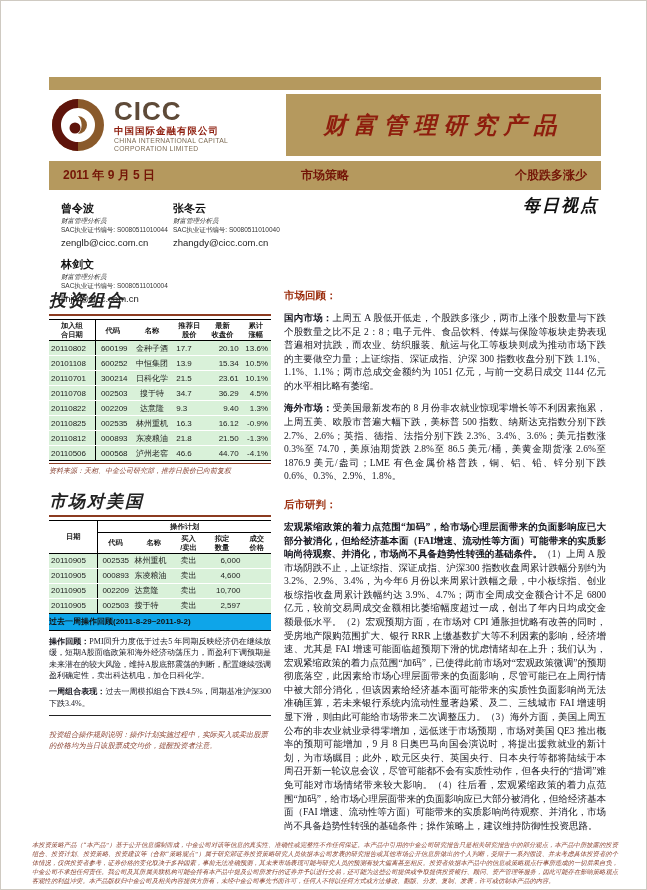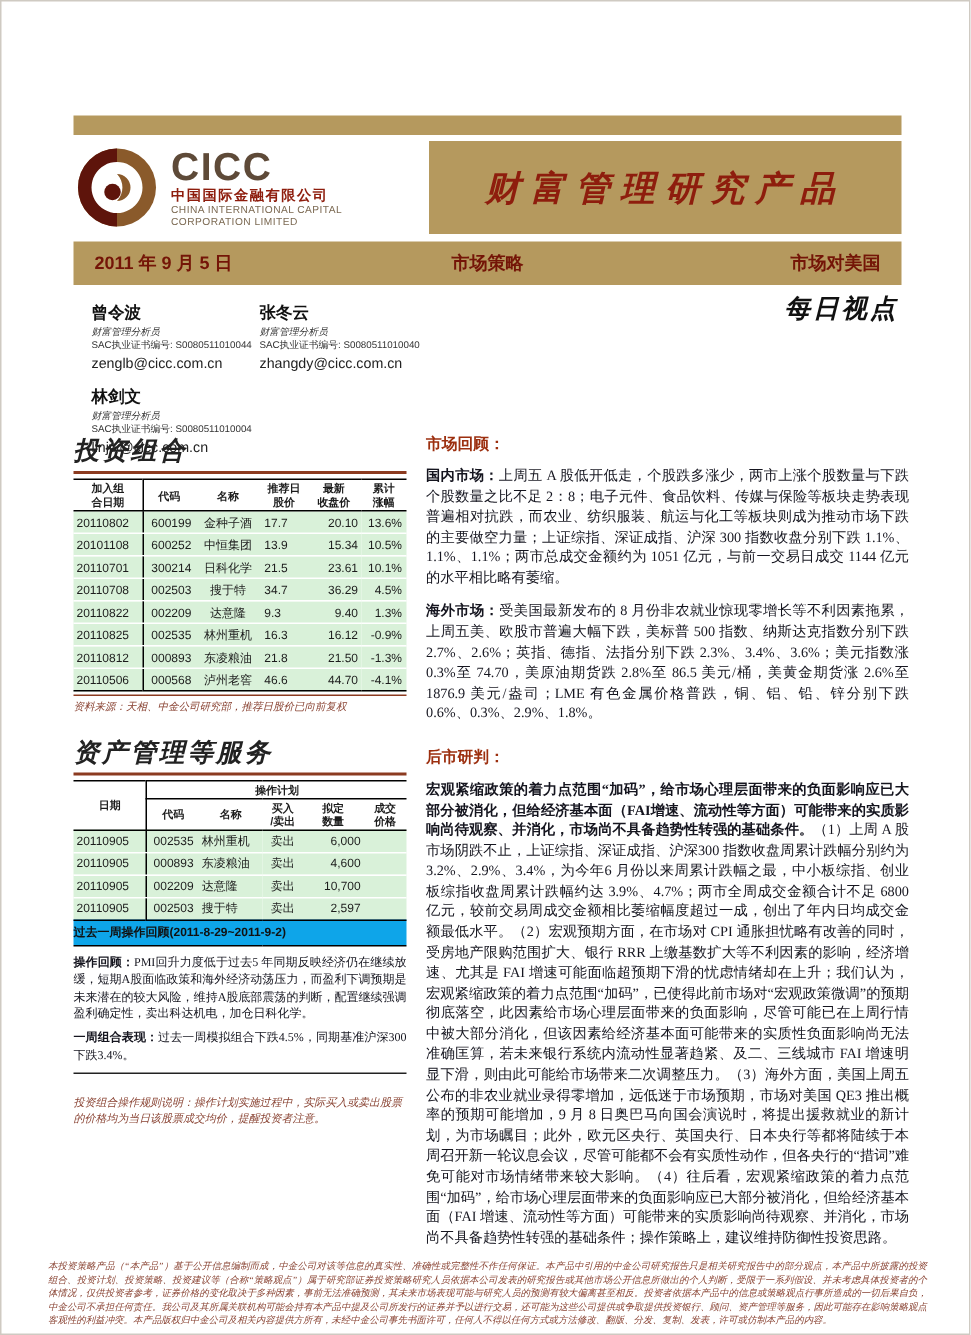--- a/index.html
+++ b/index.html
@@ -115,21 +115,21 @@
       </div>
     </div>
     <div class="brand-right">
       <span class="product-title">财富管理研究产品</span>
     </div>
   </div>
 
   <div class="date-bar">
     <span class="mid">市场策略</span>
     <span>2011 年 9 月 5 日</span>
-    <span>市场对美国</span>
+    <span>个股跌多涨少</span>
   </div>
 
   <div class="daily-title">每日视点</div>
 
   <div class="analysts">
     <div class="an-row">
       <div class="an-block">
         <div class="an-name">曾令波</div>
         <div class="an-role">财富管理分析员</div>
         <div class="an-sac">SAC执业证书编号: S0080511010044</div>
@@ -236,21 +236,21 @@
               <td>44.70</td>
               <td>-4.1%</td>
             </tr>
           </tbody>
       </table>
 
       <div class="src-note">资料来源：天相、中金公司研究部，推荐日股价已向前复权</div>
 
       <div class="gap12"></div>
 
-      <div class="sec-title">资产管理等服务</div>
+      <div class="sec-title">市场对美国</div>
 
       <table class="dtable otable">
         <thead>
           <tr>
             <th rowspan="2">日期</th>
             <th colspan="5" class="plan-head">操作计划</th>
           </tr>
           <tr>
             <th style="border-right:none">代码</th>
             <th>名称</th>

